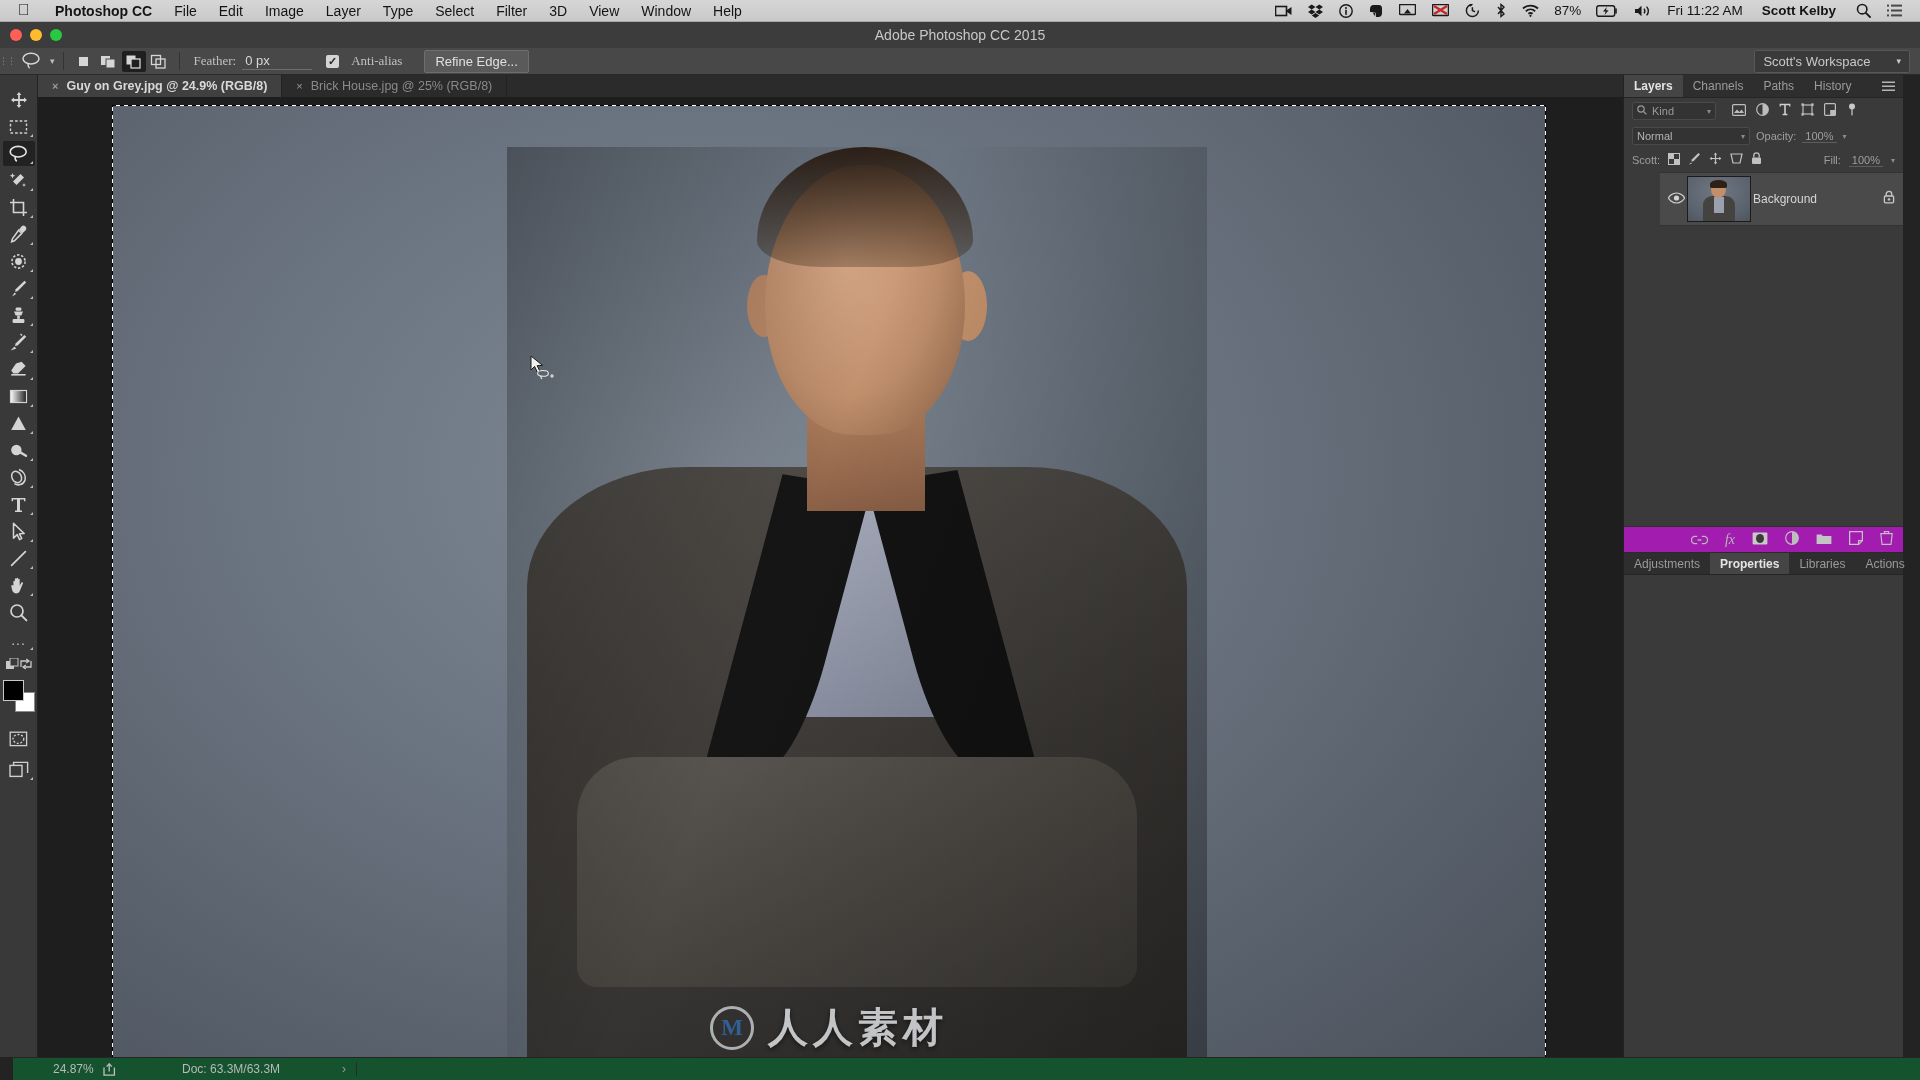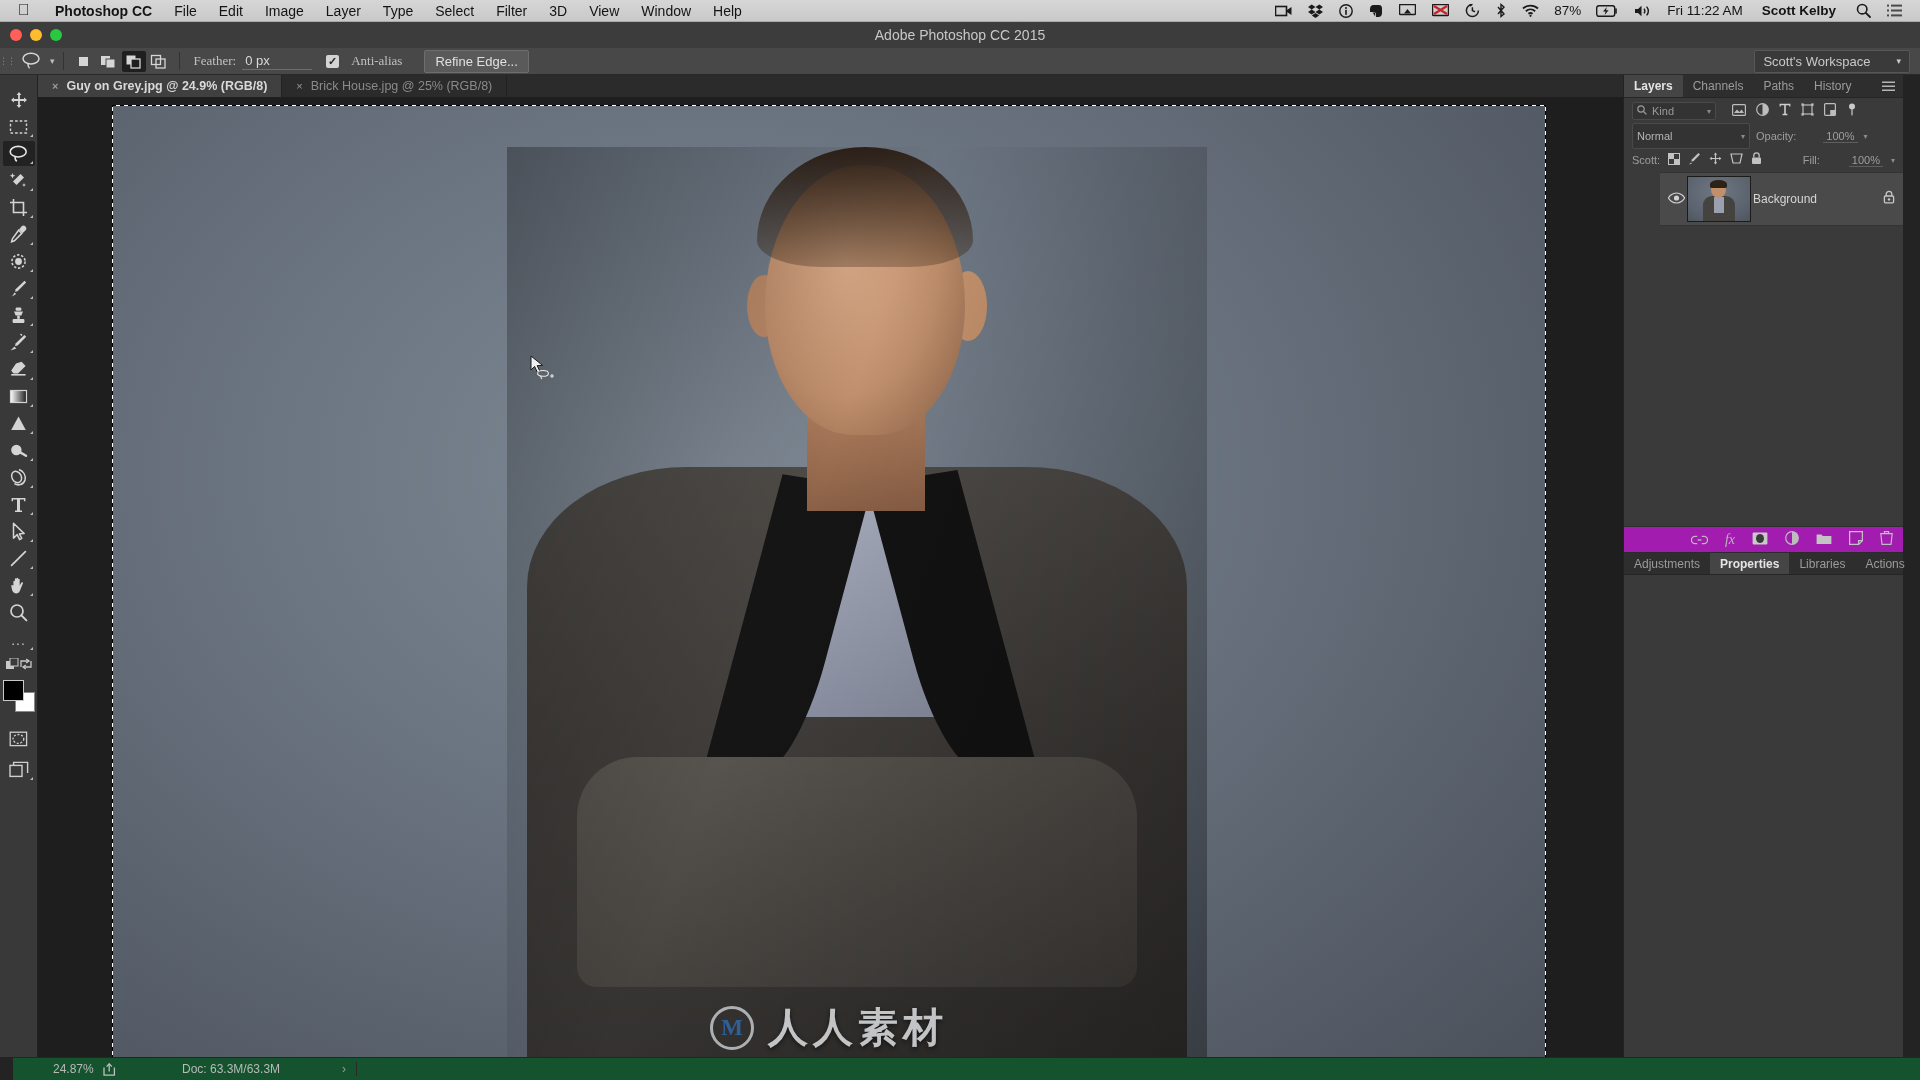--- a/index.html
+++ b/index.html
@@ -240,25 +240,25 @@
     height: 18px; width: 84px; padding: 0 4px;
     font-size: 11px; color: #9a9a9a;
   }
   .kind-chev { margin-left: auto; font-size: 8px; color: #8a8a8a; }
   .filter-icons { display: flex; align-items: center; gap: 10px; margin-left: 12px; }
   .blend-row {
     display: flex; align-items: center; height: 24px; padding: 0 8px; gap: 6px;
   }
   .blend-sel {
     background: #333; border: 1px solid #4a4a4a; border-radius: 2px;
-    height: 18px; width: 118px; padding: 12px 4px;
+    height: 18px; width: 118px; padding: 4px 4px;
     font-size: 11px; color: #b4b4b4; display: flex; align-items: center;
   }
   .op-label { font-size: 11px; color: #9e9e9e; }
-  .op-val { font-size: 11px; color: #9e9e9e; border-bottom: 1px solid #5e5e5e; padding: 0 3px; margin-left: 21px; }
+  .op-val { font-size: 11px; color: #9e9e9e; border-bottom: 1px solid #5e5e5e; padding: 0 3px; }
   .lock-row {
     display: flex; align-items: center; height: 24px; padding: 0 8px; gap: 8px;
   }
   .lock-label { font-size: 11px; color: #9e9e9e; }
   .layer-row {
     display: flex; align-items: center; height: 54px;
     background: #4a4a4a; padding: 0 8px; gap: 2px;
     border-top: 1px solid #333; border-bottom: 1px solid #333; margin-left: 36px;
   }
   .layer-thumb {

